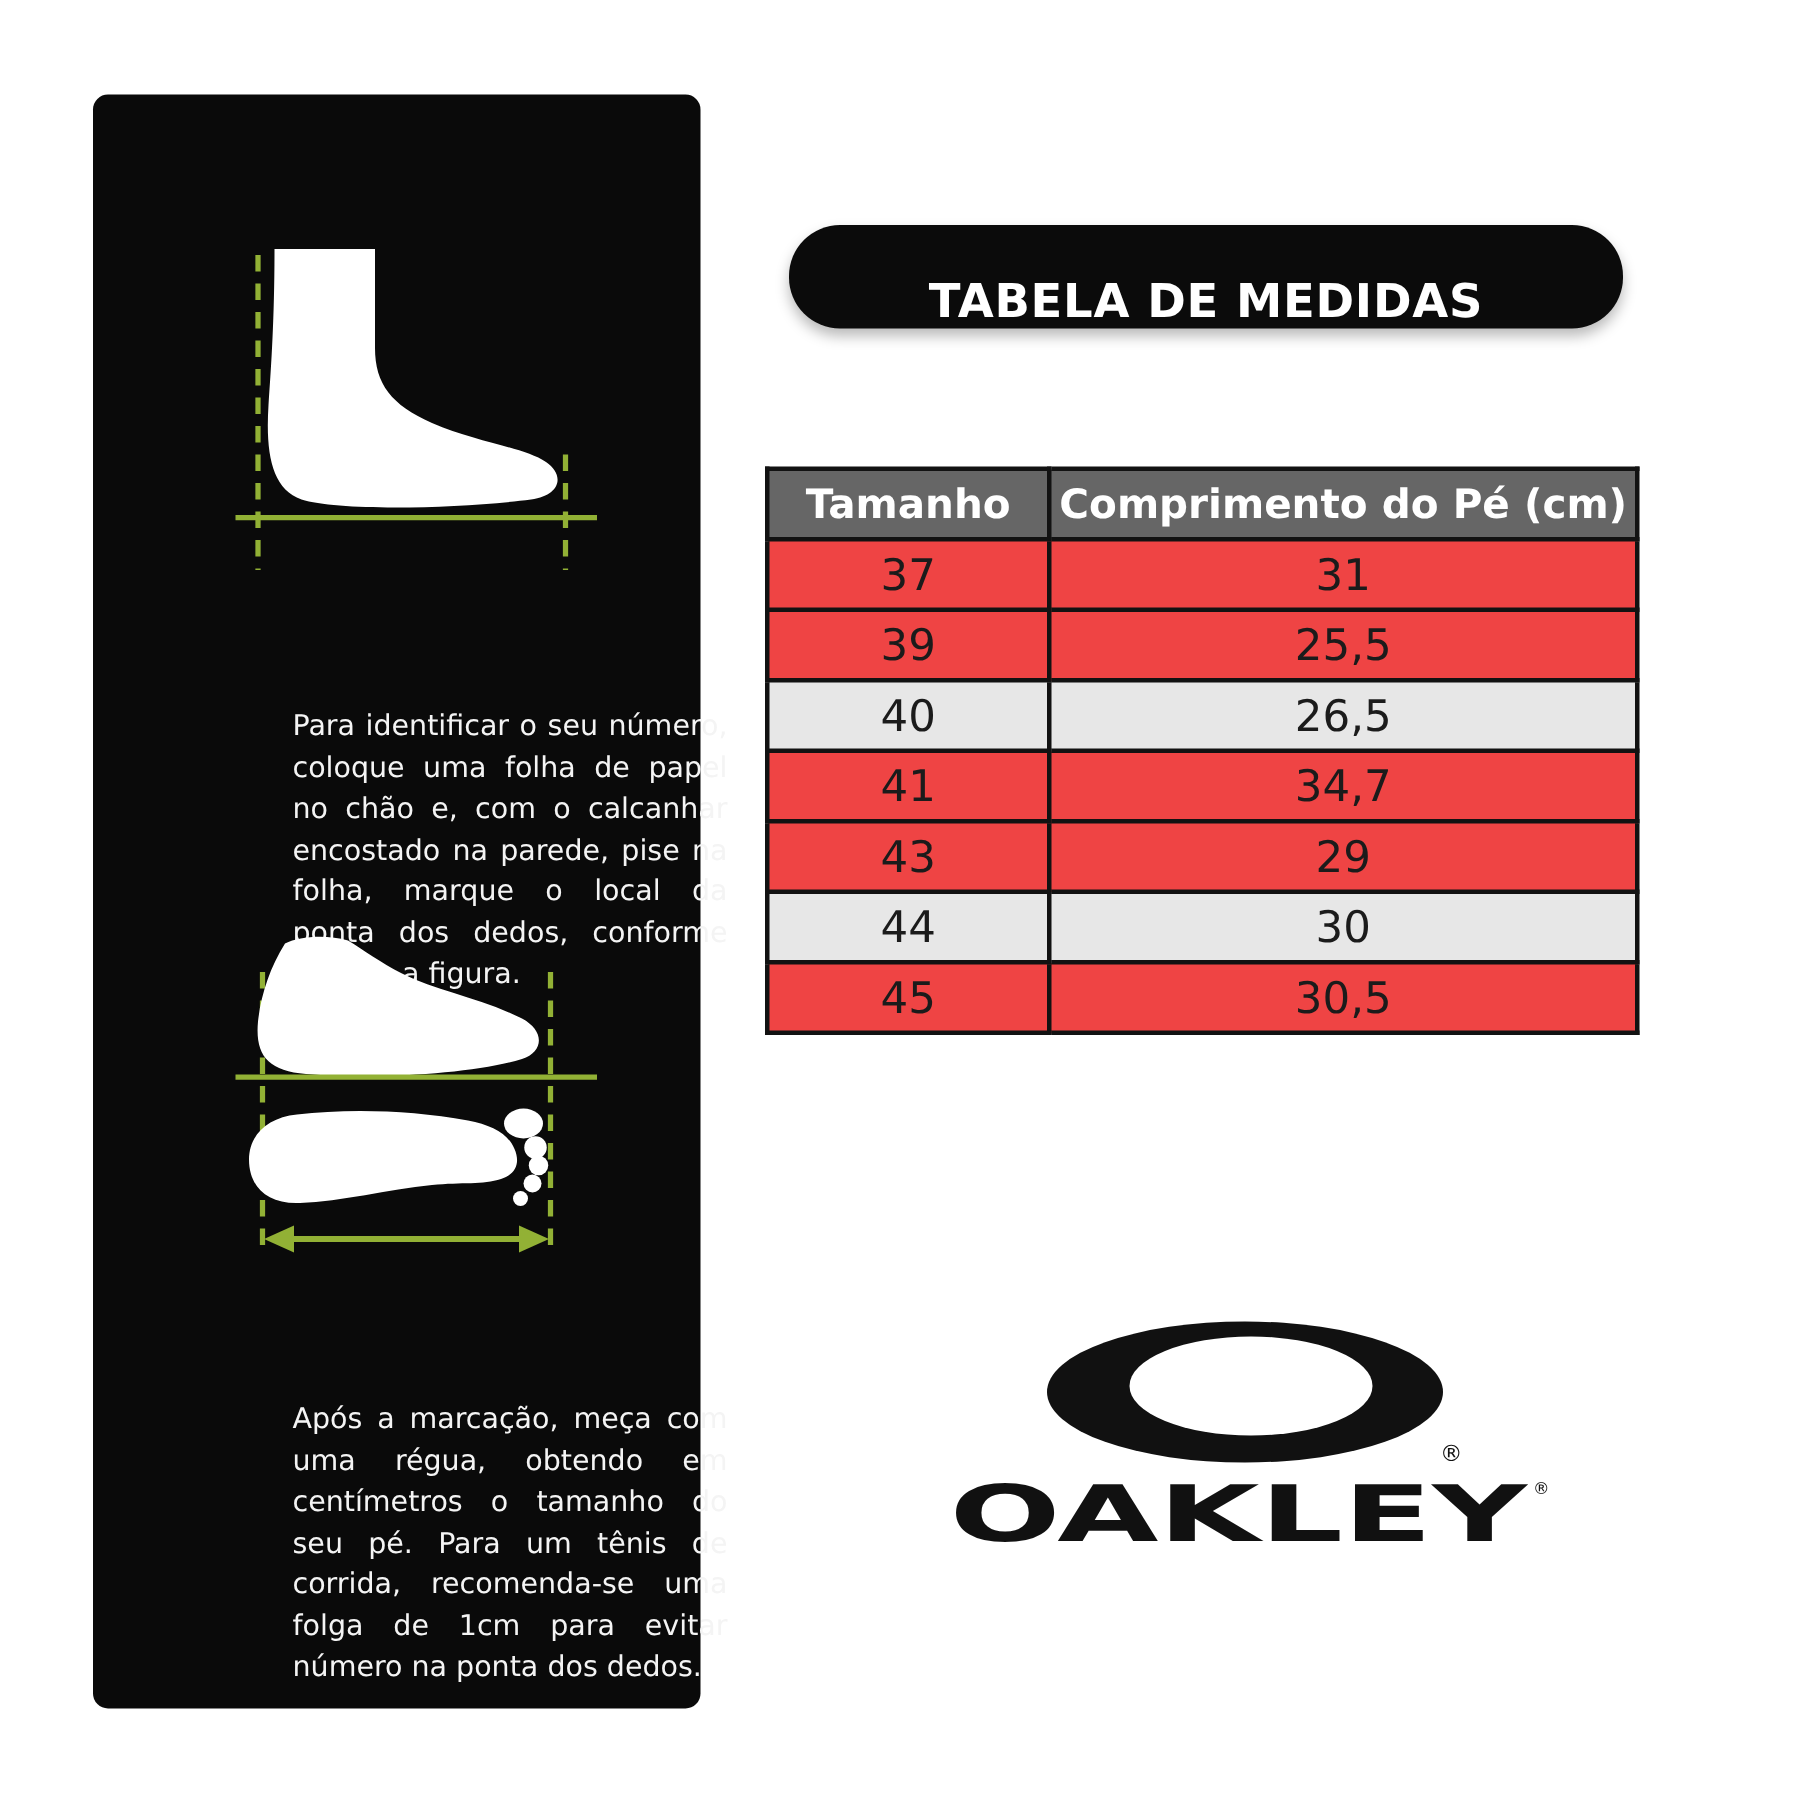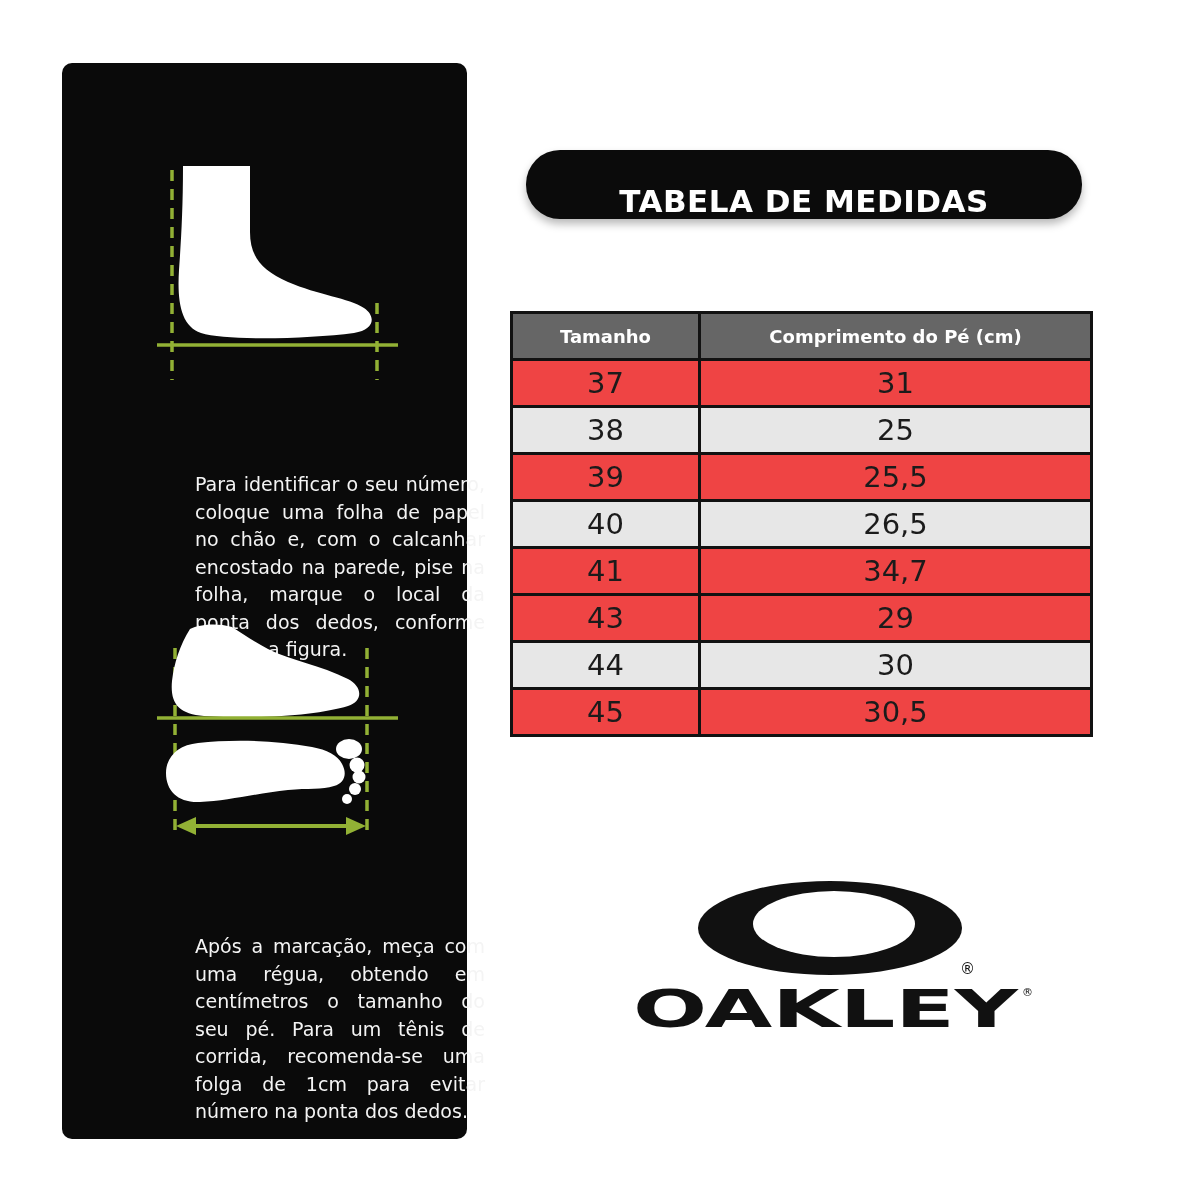--- a/index.html
+++ b/index.html
@@ -36,21 +36,21 @@
     position:absolute;left:510px;top:311px;width:583px;
     border-collapse:collapse;table-layout:fixed;
     background:#ffffff;
   }
   .size-table th,.size-table td{
     border:3px solid #121212;height:44px;text-align:center;
     padding:0;vertical-align:middle;
   }
   .size-table th{
     background:#666666;color:#ffffff;
-    font-size:18px;font-weight:bold;margin-top:26px;
+    font-size:27px;font-weight:bold;margin-top:26px;
   }
   .size-table td{
     font-size:29px;color:#1b1b1b;background:#ef4444;
   }
   .size-table tr.alt td{background:#e7e7e7;}
   
   .logo{position:absolute;left:628px;top:876px;}
 </style>
 </head>
 <body>
@@ -124,24 +124,20 @@
       <th>Comprimento do Pé (cm)</th>
     </tr>
   </thead>
   <tbody>
 
       <tr>
         <td>37</td>
         <td>31</td>
       </tr>
 
-      <tr class="alt">
-        <td>38</td>
-        <td>25</td>
-      </tr>
 
       <tr>
         <td>39</td>
         <td>25,5</td>
       </tr>
 
       <tr class="alt">
         <td>40</td>
         <td>26,5</td>
       </tr>

